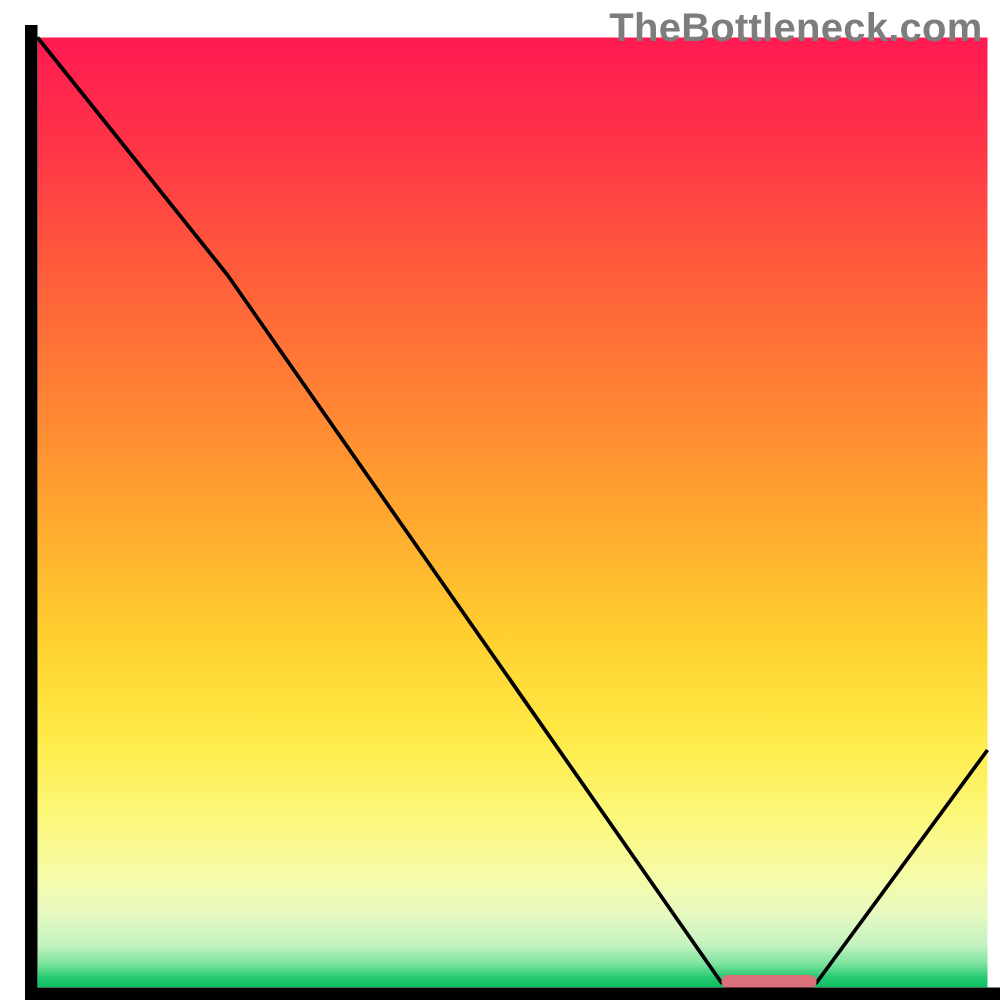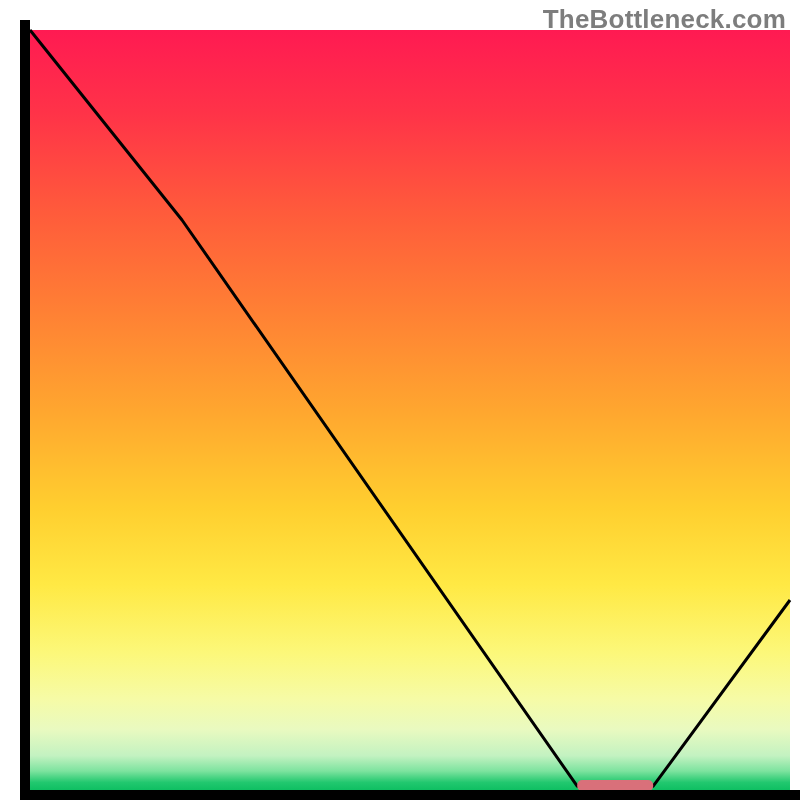--- a/index.html
+++ b/index.html
@@ -13,21 +13,21 @@
   }
   .chart-container {
     position: relative;
     width: 800px;
     height: 800px;
   }
   .watermark {
     position: absolute;
     top: 4px;
     right: 14px;
-    font-size: 26px;
+    font-size: 32px;
     font-weight: 600;
     color: #7d7d7d;
     letter-spacing: 0.2px;
     z-index: 10;
   }
   svg.chart {
     display: block;
     width: 800px;
     height: 800px;
   }

